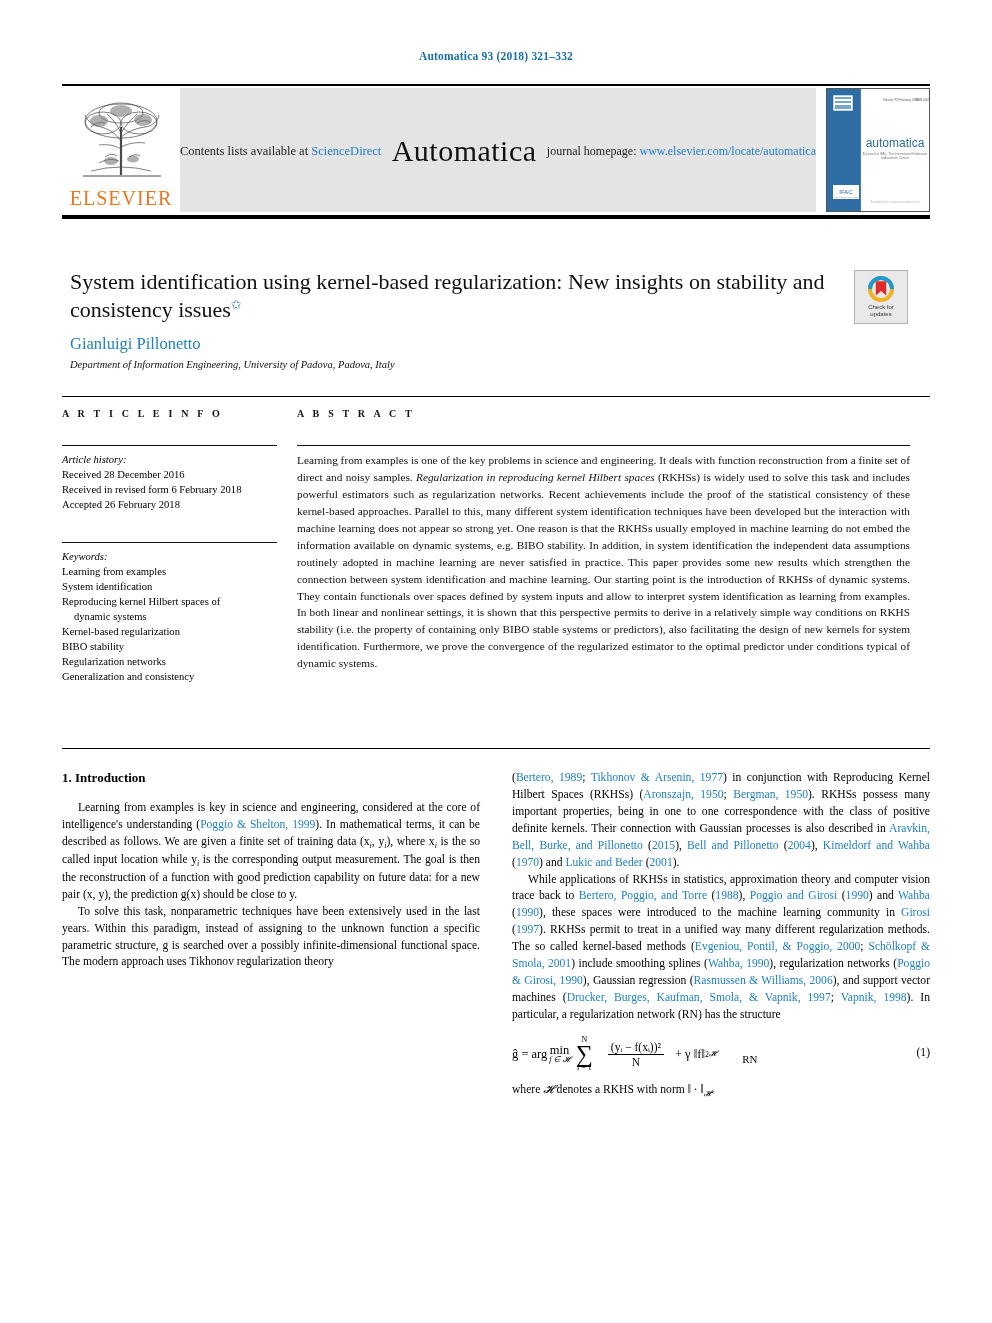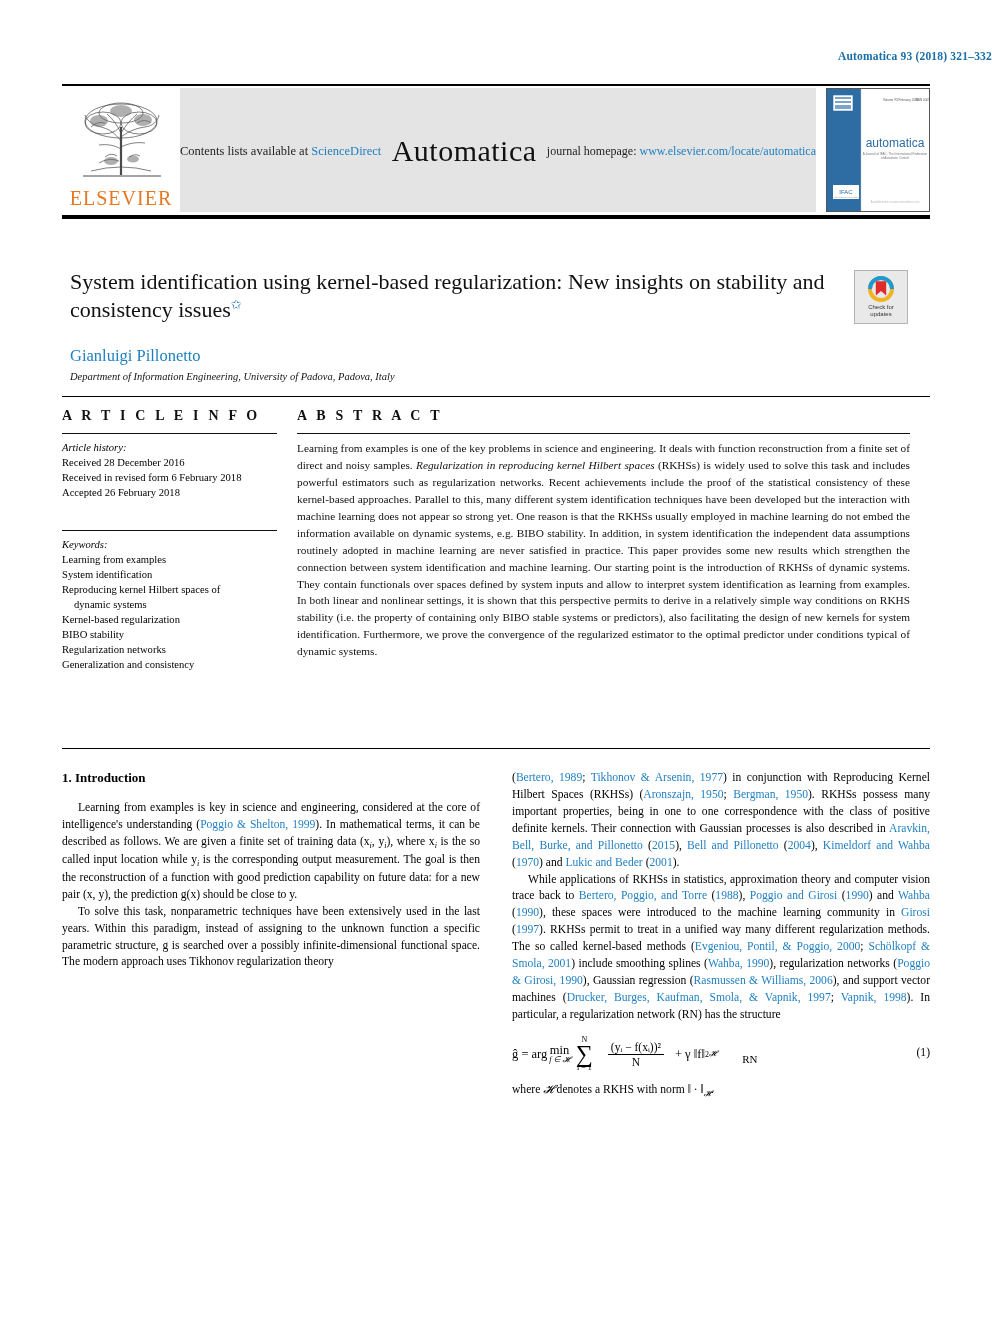--- a/index.html
+++ b/index.html
@@ -21,21 +21,21 @@
     width: 992px;
     height: 1323px;
   }
 
   
   .runhead {
     position: absolute;
     top: 50px;
     left: 0;
     width: 992px;
-    text-align: right;
+    text-align: center;
     font-size: 11.5px;
     font-weight: bold;
     color: #1a6ea8;
     letter-spacing: 0.2px;
   }
 
   
   .masthead {
     position: absolute;
     left: 62px;
@@ -121,21 +121,21 @@
     font-size: 22px;
     line-height: 1.28;
     font-weight: normal;
     margin: 0;
     width: 780px;
     color: #111;
     font-family: "Liberation Serif", serif;
   }
   .paper-title .star { font-size: 13px; vertical-align: super; color: #1a6ea8;}
   .authors {
-    margin-top: 22px;
+    margin-top: 10px;
     font-size: 16.5px;
     color: #1f7fc0;
   }
   .affil {
     margin-top: 5px;
     font-size: 10.5px;
     font-style: italic;
     color: #111;
   }
   .crossmark {
@@ -173,26 +173,26 @@
     position: absolute;
     left: 62px;
     top: 408px;
     width: 868px;
     display: flex;
   }
   .colinfo { width: 235px; padding-right: 20px; box-sizing: border-box; }
   .colabs  { width: 613px; }
 
   .sechead {
-    font-size: 14px;
+    font-size: 10px;
     font-weight: bold;
     letter-spacing: 3.2px;
     color: #111;
     font-family: "Liberation Serif", serif;
-    margin-bottom: 9px;
+    margin-bottom: 26px;
   }
   .thinrule { border-top: 1.4px solid #111; margin-bottom: 6px; }
   .info-group { font-size: 10.6px; line-height: 1.42; }
   .info-group .it { font-style: italic; }
   .kw-block { margin-top: 30px; }
   .kw-item { }
   .kw-indent { padding-left: 12px; }
 
   .abstract-text {
     font-size: 11.3px;

